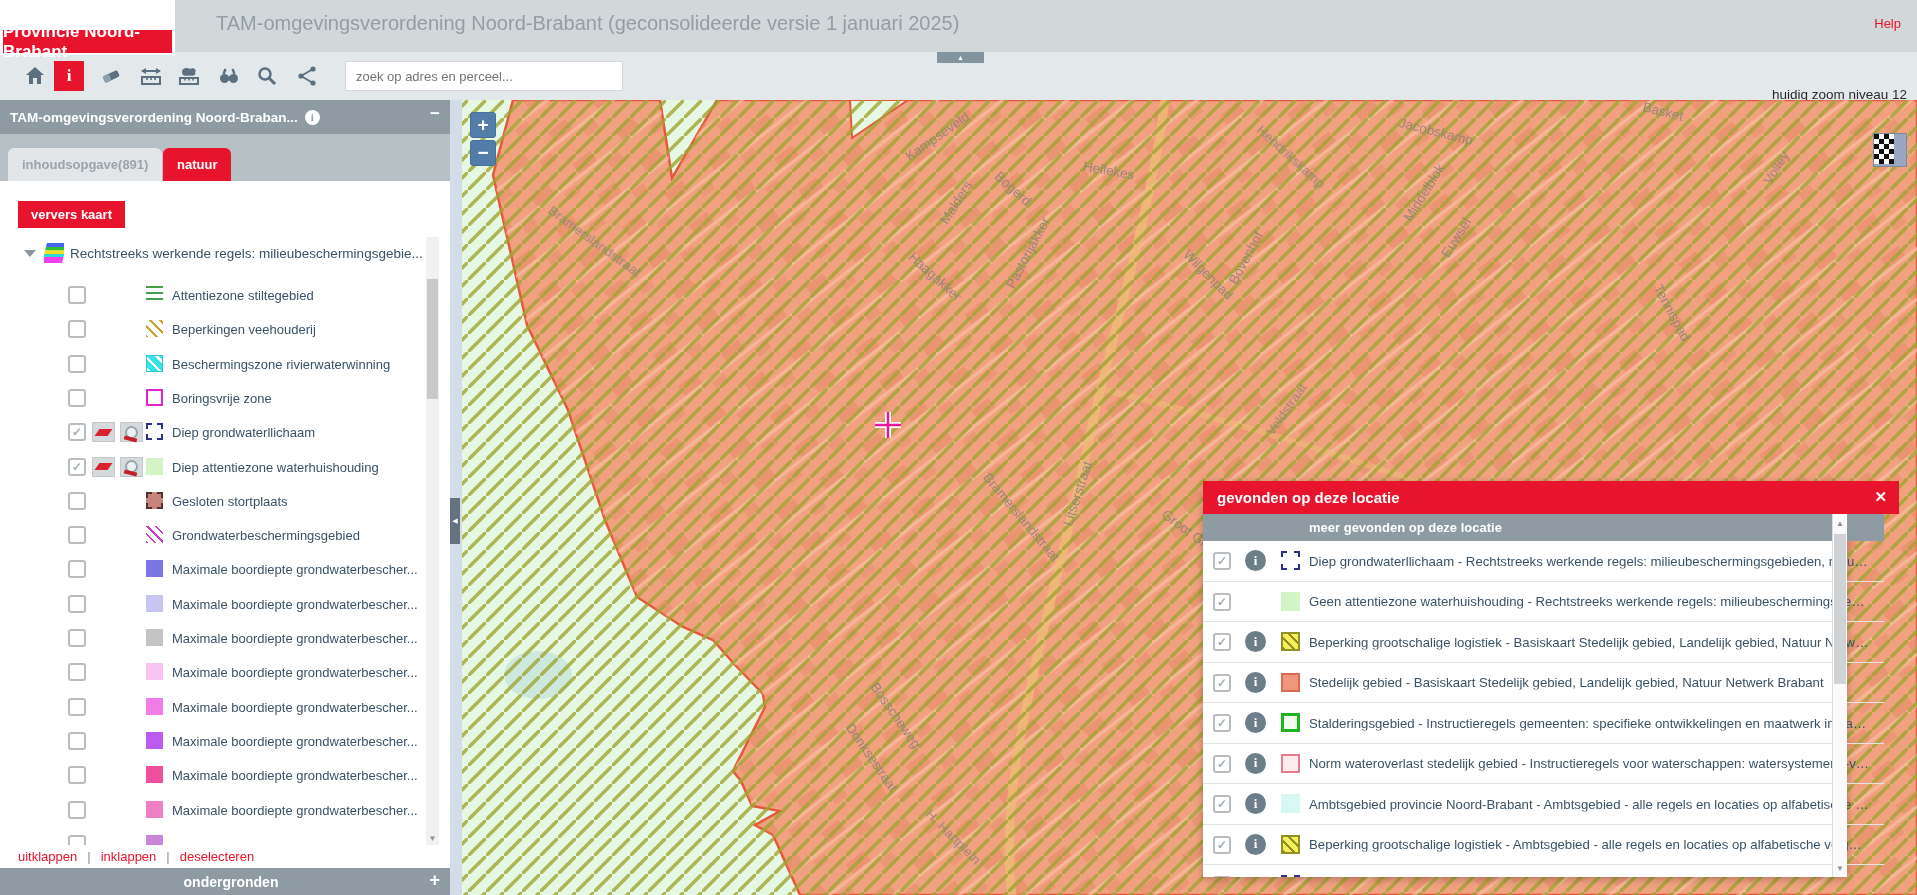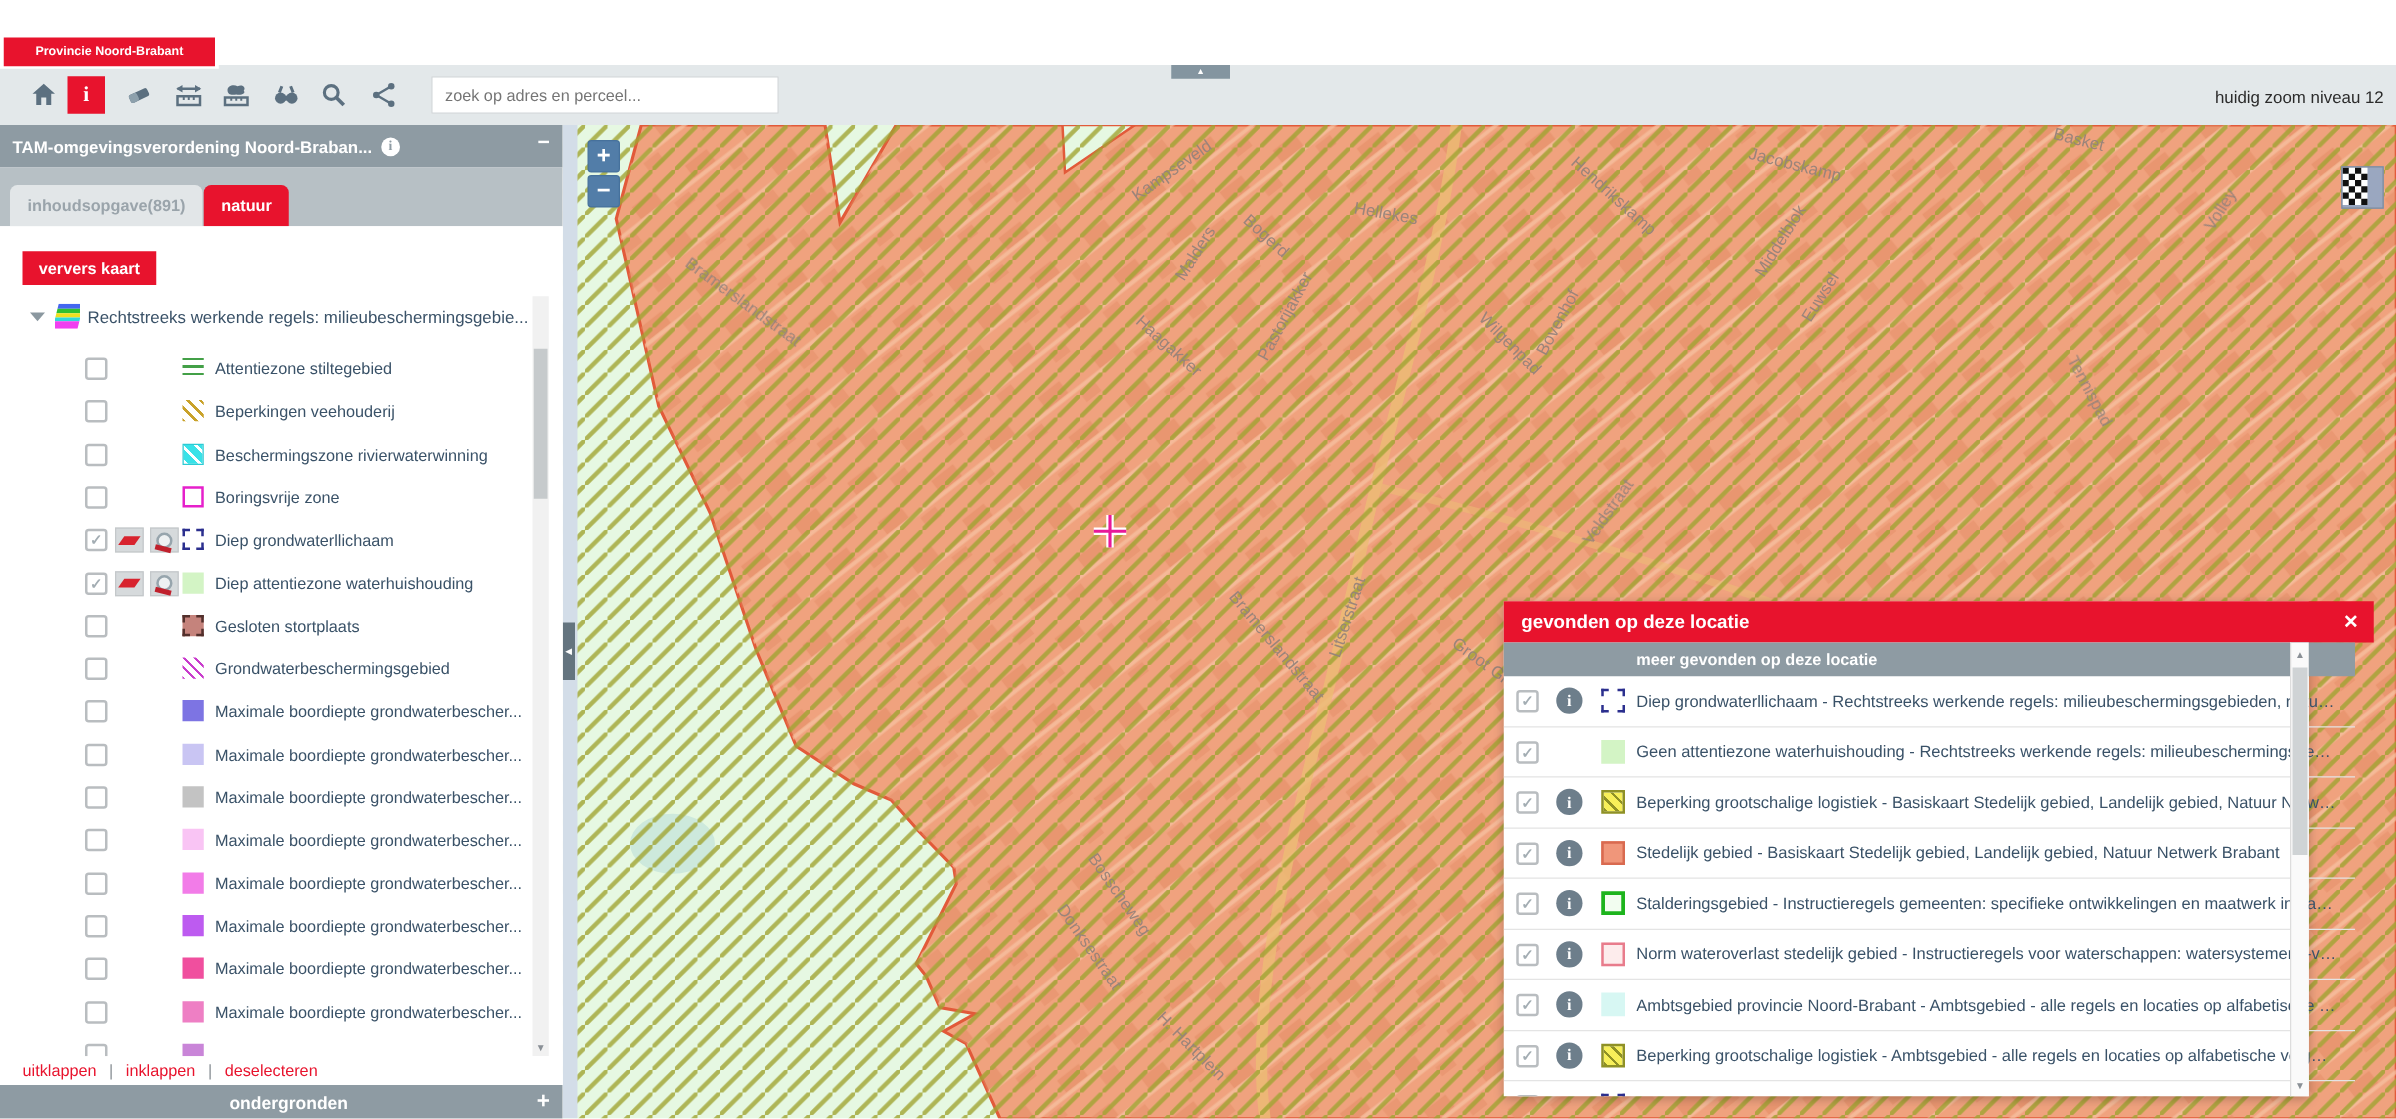--- a/index.html
+++ b/index.html
@@ -2,36 +2,36 @@
 <html><head>
 <meta charset="utf-8">
 <style>
   html,body{margin:0;padding:0;background:#fff;}
   #app{position:relative;width:1917px;height:895px;overflow:hidden;
        font-family:"Liberation Sans",sans-serif;background:#fff;}
   
   .top-header{position:absolute;left:0;top:0;width:1917px;height:52px;background:#d2d7d9;}
   .logo-block{position:absolute;left:0;top:0;width:175px;height:55px;background:#fff;z-index:5;}
   .logo-band{position:absolute;left:3px;top:30px;width:169px;height:23px;background:#e8132d;
-             color:#fff;font-weight:bold;font-size:10px;display:flex;align-items:center;justify-content:center;}
+             color:#fff;font-weight:bold;font-size:17px;display:flex;align-items:center;justify-content:center;}
   .app-title{position:absolute;left:216px;top:12px;font-size:20px;color:#939ea4;white-space:nowrap;}
   .help-link{position:absolute;right:16px;top:16px;font-size:13px;color:#e8132d;cursor:pointer;}
   .header-tab{position:absolute;left:937px;top:52px;width:47px;height:11px;background:#8495a0;z-index:6;
               display:flex;align-items:center;justify-content:center;color:#fff;font-size:7px;line-height:7px;}
   
   .toolbar{position:absolute;left:0;top:52px;width:1917px;height:48px;background:#e3e8ea;}
   .tool-btn{position:absolute;top:9px;width:30px;height:30px;border:none;background:transparent;
             display:flex;align-items:center;justify-content:center;cursor:pointer;padding:0;}
   .tool-btn.active{background:#e8132d;}
   .tool-btn.active .iglyph{color:#fff;font-weight:bold;font-size:17px;font-family:"Liberation Serif",serif;}
   .tool-btn svg{display:block;}
   .search-input{position:absolute;left:345px;top:9px;width:278px;height:30px;border:1px solid #d0d5d8;
                 background:#fff;font-size:13px;color:#555;padding:0 10px;box-sizing:border-box;
                 font-family:"Liberation Sans",sans-serif;}
-  .zoom-status{position:absolute;right:10px;top:18px;font-size:13.5px;color:#2b2b2b;}
+  .zoom-status{position:absolute;right:10px;top:35px;font-size:13.5px;color:#2b2b2b;}
   
   .sidebar{position:absolute;left:0;top:100px;width:450px;height:795px;background:#fff;z-index:10;}
   .sb-header{position:absolute;left:0;top:0;width:450px;height:34px;background:#8e9ba3;color:#fff;
              font-weight:bold;font-size:13.5px;display:flex;align-items:center;padding-left:10px;box-sizing:border-box;}
   .sb-info-circle{display:inline-flex;width:15px;height:15px;border-radius:50%;background:#fff;color:#8e9ba3;
                   font-family:"Liberation Serif",serif;font-size:11px;font-weight:bold;align-items:center;
                   justify-content:center;margin-left:7px;}
   .sb-minimize{position:absolute;right:10px;top:4px;color:#fff;font-size:17px;font-weight:bold;cursor:pointer;}
   .sb-tabs{position:absolute;left:0;top:34px;width:450px;height:47px;background:#b7c0c5;}
   .tab{position:absolute;bottom:0;height:33px;border-radius:6px 6px 0 0;font-weight:bold;font-size:13px;
@@ -101,20 +101,24 @@
   .pp-scroll .arr{position:absolute;left:0;width:14px;height:14px;color:#8a9096;font-size:8px;
                   display:flex;align-items:center;justify-content:center;cursor:pointer;}
   .pp-scroll .arr.up{top:2px;} .pp-scroll .arr.down{bottom:2px;}
   .pp-thumb{position:absolute;left:1px;top:20px;width:12px;height:150px;background:#cfd3d5;}
 </style>
 </head>
 <body>
 
 <div id="app">
 
+  <div class="top-header">
+    <div class="app-title">TAM-omgevingsverordening Noord-Brabant (geconsolideerde versie 1 januari 2025)</div>
+    <div class="help-link">Help</div>
+  </div>
   <div class="logo-block">
     <div class="logo-band">Provincie Noord-Brabant</div>
   </div>
   <div class="header-tab">
     <span>▲</span>
   </div>
 
   <div class="toolbar">
     <button class="tool-btn" style="left:20px">
       <svg width="24" height="24" viewBox="0 0 24 24" fill="#5c7080">

